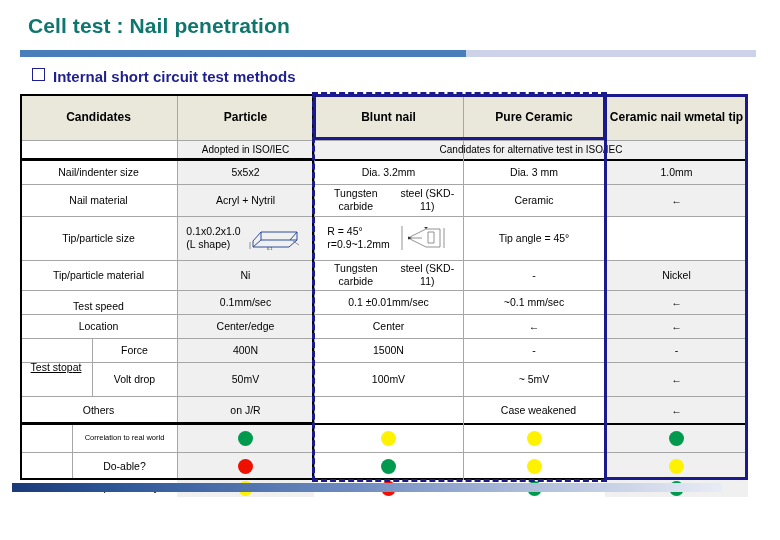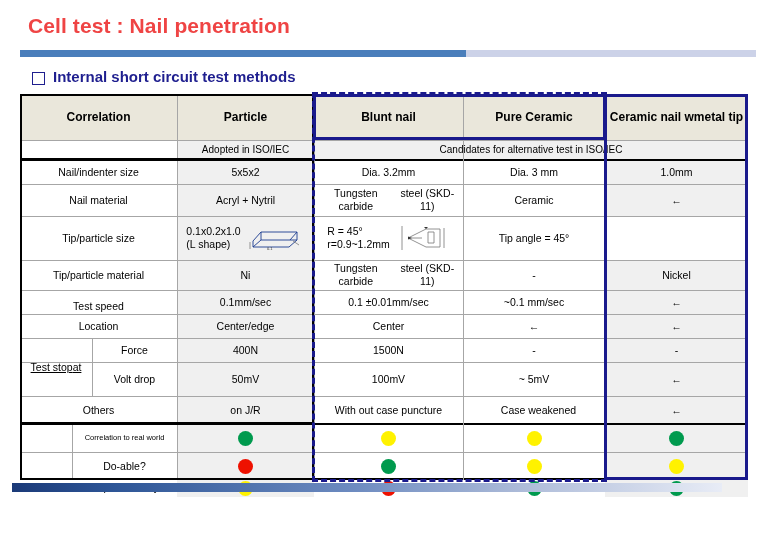--- a/index.html
+++ b/index.html
@@ -7,31 +7,31 @@
     width:780px;height:540px;background:#ffffff;
     font-family:"Liberation Sans", sans-serif;
     -webkit-font-smoothing:antialiased;
     overflow:hidden;position:relative;
   }
   .slide{position:absolute;left:0;top:0;width:780px;height:540px;}
 
   
   .title{
     position:absolute;left:28px;top:14px;
-    font-size:21px;font-weight:bold;color:#ef4444;
+    font-size:21px;font-weight:bold;color:#0f766e;
     letter-spacing:.1px;white-space:nowrap;
   }
   .rule{position:absolute;left:20px;top:50px;height:7px;width:736px;}
   .rule .seg-a{position:absolute;left:0;top:0;height:7px;width:446px;background:#4a7ebb;}
   .rule .seg-b{position:absolute;left:446px;top:0;height:7px;width:290px;background:#ccd2e8;}
 
   .subtitle{
     position:absolute;left:32px;top:68px;
     font-size:15px;font-weight:bold;color:#1f1f8f;
-    white-space:nowrap;display:flex;align-items:flex-end;gap:8px;
+    white-space:nowrap;display:flex;align-items:flex-start;gap:8px;
   }
   .sqbox{display:inline-block;width:11px;height:11px;border:1.5px solid #1f1f8f;background:#fff;}
 
   
   .footer-bar{
     position:absolute;left:12px;top:483px;width:710px;height:9px;
     background:linear-gradient(to right,#1b3a78 0%,#2d5596 14%,#6d8bc0 48%,#aebcd9 72%,#e8ecf6 100%);
   }
 
   
@@ -87,21 +87,21 @@
     <div class="seg-a"></div>
     <div class="seg-b"></div>
   </div>
 
   <div class="subtitle">
     <span class="sqbox"></span>
     <span>Internal short circuit test methods</span>
   </div>
 
   <div class="tbl">
-      <div class="cell hd" style="left: 0px; top: 0px; width: 157px; height: 46px;">Correlation</div>
+      <div class="cell hd" style="left: 0px; top: 0px; width: 157px; height: 46px;">Candidates</div>
       <div class="cell hd" style="left: 157px; top: 0px; width: 137px; height: 46px;">Particle</div>
       <div class="cell hd" style="left: 294px; top: 0px; width: 149px; height: 46px;">Blunt nail</div>
       <div class="cell hd" style="left: 585px; top: 0px; width: 143px; height: 46px;">
         <span>Ceramic nail w</span>
         <br>
         <span>metal tip</span>
       </div>
       <div class="cell hd" style="left: 443px; top: 0px; width: 142px; height: 46px;">Pure Ceramic</div>
       <div class="cell white" style="left: 0px; top: 46px; width: 157px; height: 20px;"></div>
       <div class="cell shade sm" style="left: 157px; top: 46px; width: 137px; height: 20px;">Adopted in ISO/IEC</div>
@@ -251,23 +251,20 @@
         <span>~ 5mV</span>
       </div>
       <div class="cell shade" style="left: 585px; top: 268px; width: 143px; height: 34px;">
         <span>←</span>
       </div>
       <div class="cell white lbl" style="left: 0px; top: 302px; width: 157px; height: 28px;">
         <span>Others</span>
       </div>
       <div class="cell shade" style="left: 157px; top: 302px; width: 137px; height: 28px;">
         <span>on J/R</span>
-      </div>
-      <div class="cell white" style="left: 294px; top: 302px; width: 149px; height: 28px;">
-        <span>With out case puncture</span>
       </div>
       <div class="cell white" style="left: 443px; top: 302px; width: 142px; height: 28px; padding-left: 12px;">
         <span>Case weakened</span>
       </div>
       <div class="cell shade" style="left: 585px; top: 302px; width: 143px; height: 28px;">
         <span>←</span>
       </div>
       <div class="cell white lbl" style="left: 0px; top: 244px; width: 72px; height: 58px; text-decoration: underline;">
         <span>Test stop</span>
         <br>

